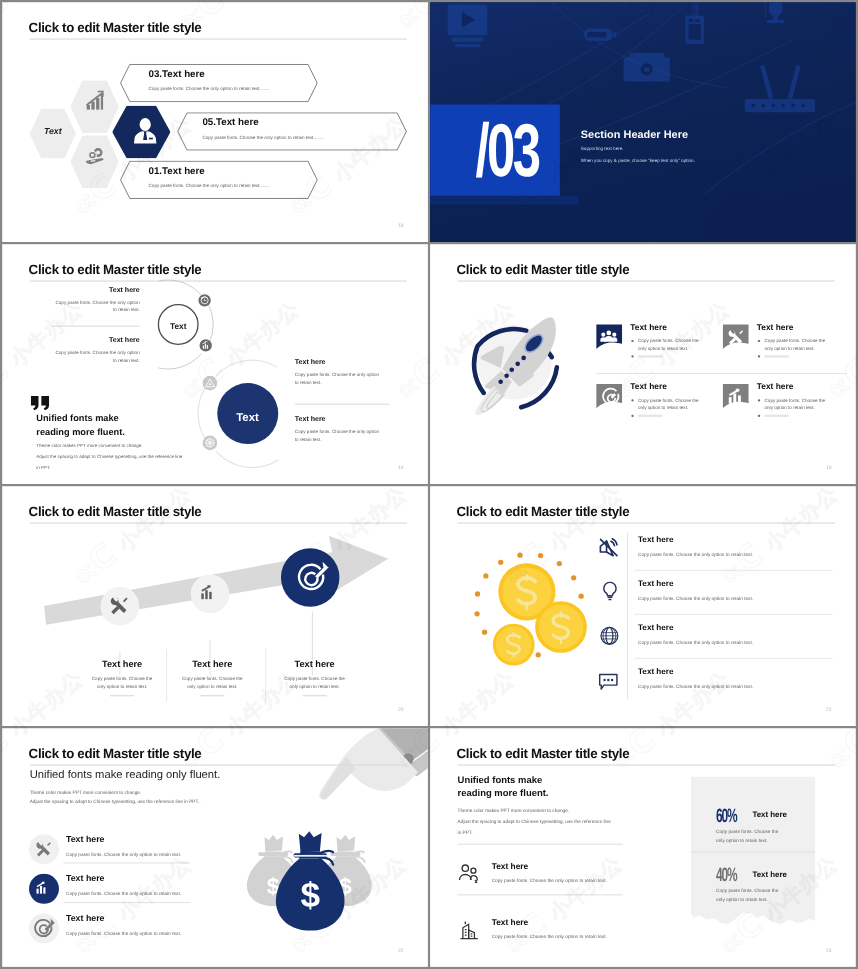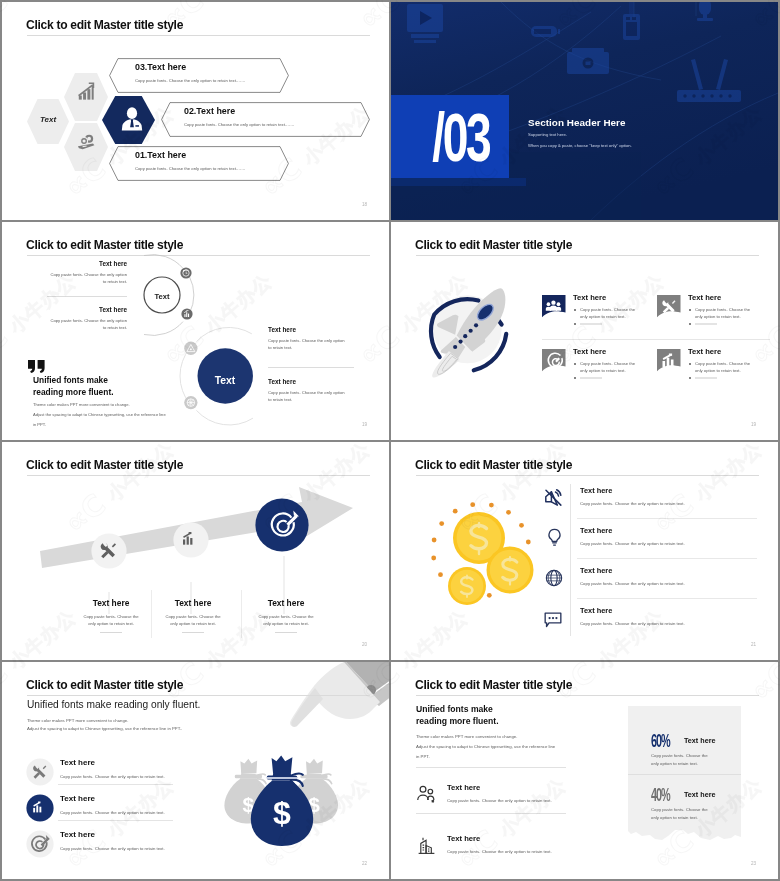--- a/index.html
+++ b/index.html
@@ -72,21 +72,21 @@
         </svg>
     </div>
     <div style="position:absolute;left:133px;top:60px;font-size:8.9px;font-weight:bold;color:#111;">03.Text here</div>
     <div style="position:absolute;left:133px;top:76px;font-size:4.2px;color:#5c5c5c;">Copy paste fonts. Choose the only option to retain text.……</div>
 
     <div style="position:absolute;left:159px;top:100px;width:209px;height:35px;">
       <svg width="209" height="35" viewBox="0 0 209 35">
           <polygon points="9,0.6 200,0.6 208.4,17.5 200,34.4 9,34.4 0.6,17.5" fill="#fff" stroke="#585858" stroke-width="0.7"></polygon>
         </svg>
     </div>
-    <div style="position:absolute;left:182px;top:104px;font-size:8.9px;font-weight:bold;color:#111;">02.Text here</div>
+    <div style="position:absolute;left:182px;top:104px;font-size:8.9px;font-weight:bold;color:#111;">05.Text here</div>
     <div style="position:absolute;left:182px;top:120px;font-size:4.2px;color:#5c5c5c;">Copy paste fonts. Choose the only option to retain text.……</div>
 
     <div style="position:absolute;left:107px;top:144px;width:180px;height:35px;">
       <svg width="180" height="35" viewBox="0 0 180 35">
           <polygon points="9,0.6 171,0.6 179.4,17.5 171,34.4 9,34.4 0.6,17.5" fill="#fff" stroke="#585858" stroke-width="0.7"></polygon>
         </svg>
     </div>
     <div style="position:absolute;left:133px;top:148px;font-size:8.9px;font-weight:bold;color:#111;">01.Text here</div>
     <div style="position:absolute;left:133px;top:164px;font-size:4.2px;color:#5c5c5c;">Copy paste fonts. Choose the only option to retain text.……</div>
 

